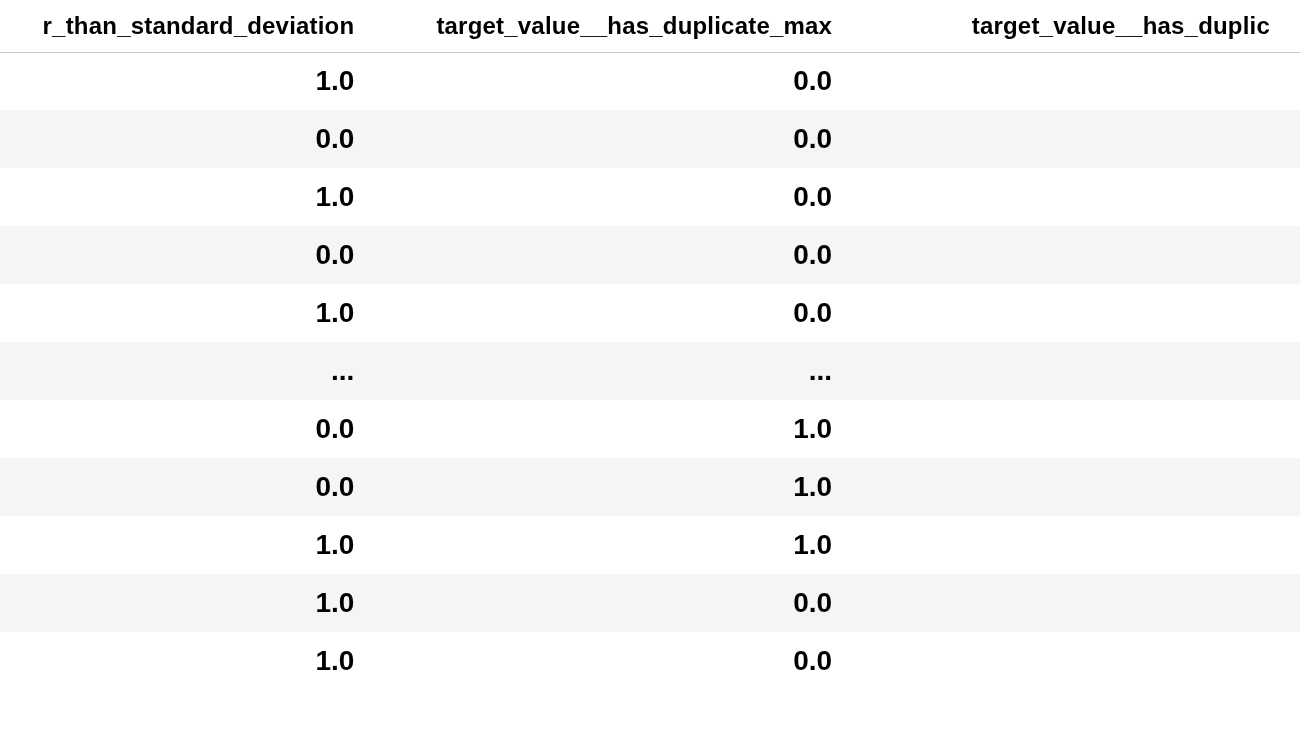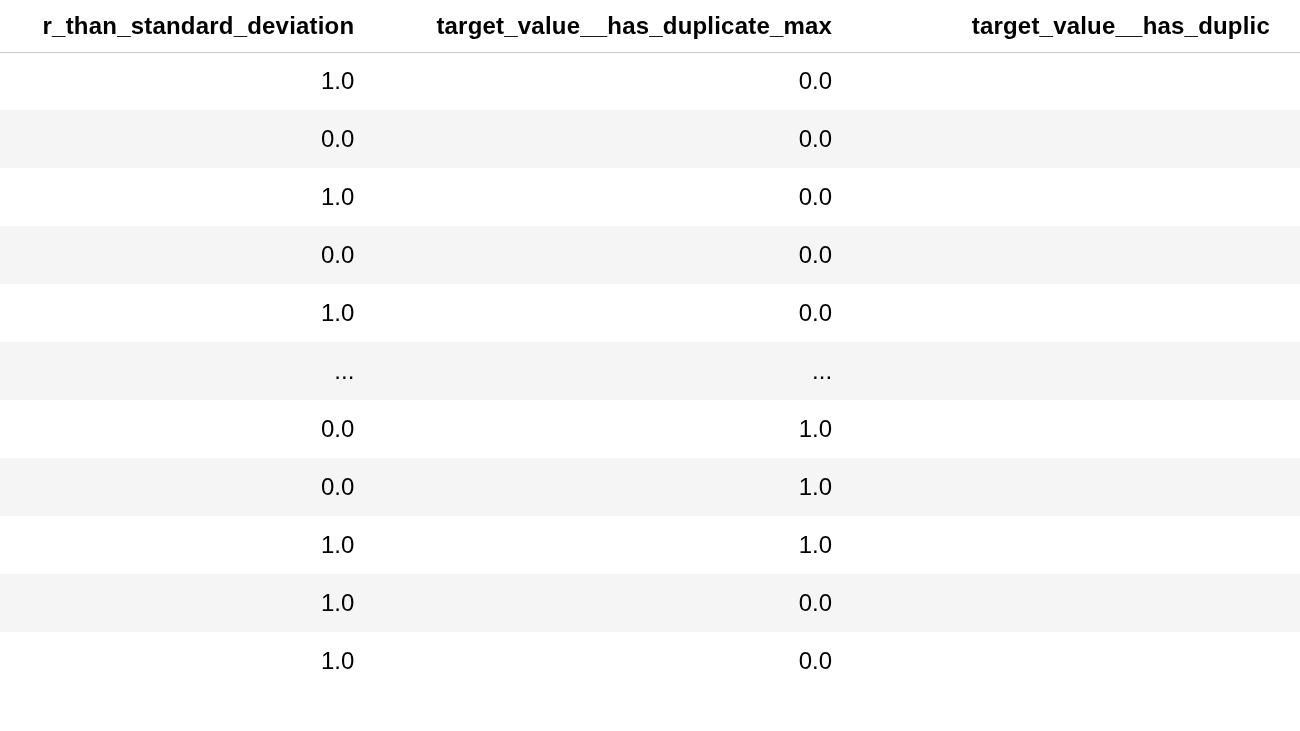--- a/index.html
+++ b/index.html
@@ -13,22 +13,22 @@
     }
     .table-wrap {
       width: 100%;
       overflow-x: hidden;
     }
     table {
       border-collapse: collapse;
       table-layout: fixed;
     }
     th, td {
-      font-weight: 400;
-      font-size: 24px;
+      font-weight: 700;
+      font-size: 28px;
       text-align: right;
       padding: 0 30px 0 0;
       height: 58px;
       vertical-align: middle;
       white-space: nowrap;
       overflow: hidden;
     }
     th {
       height: 52px;
       border-bottom: 1px solid #c9c9c9;

